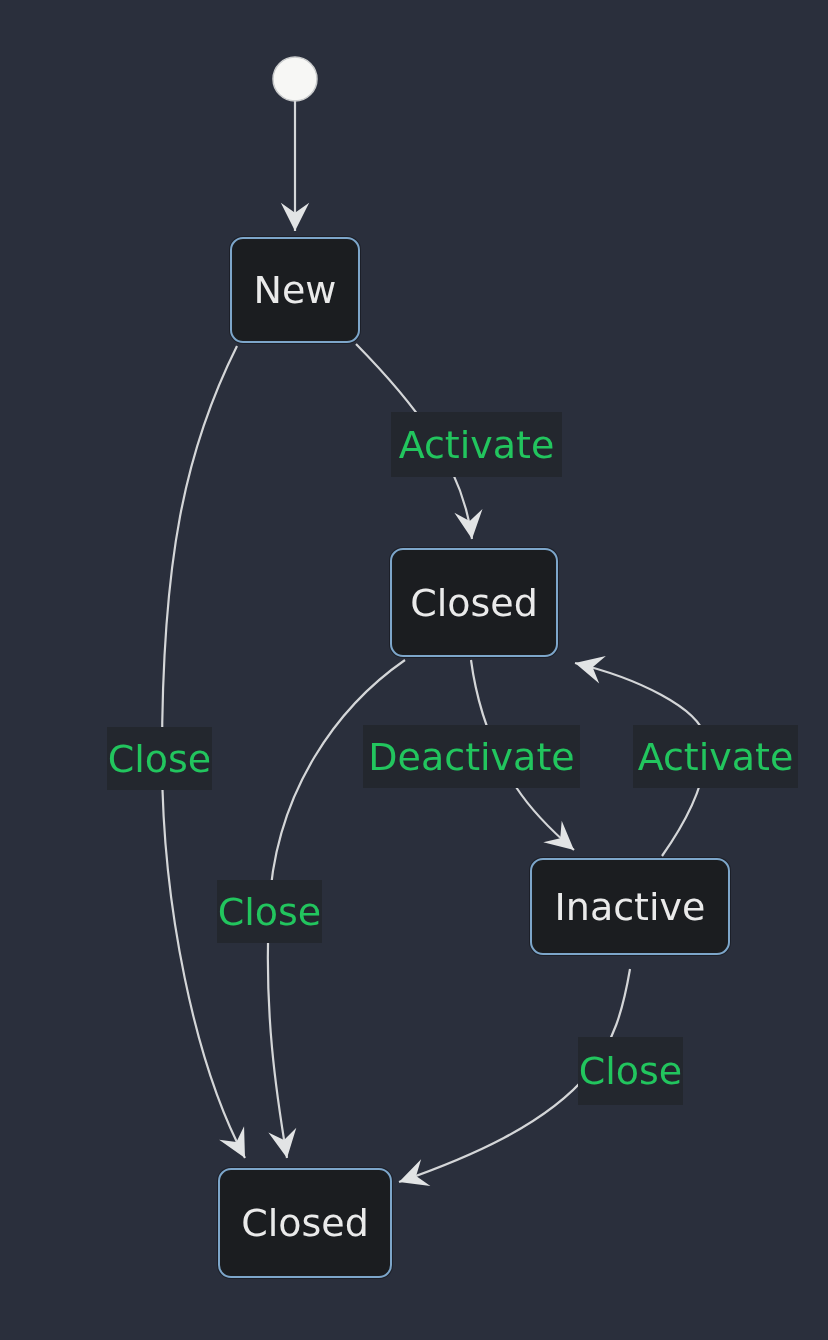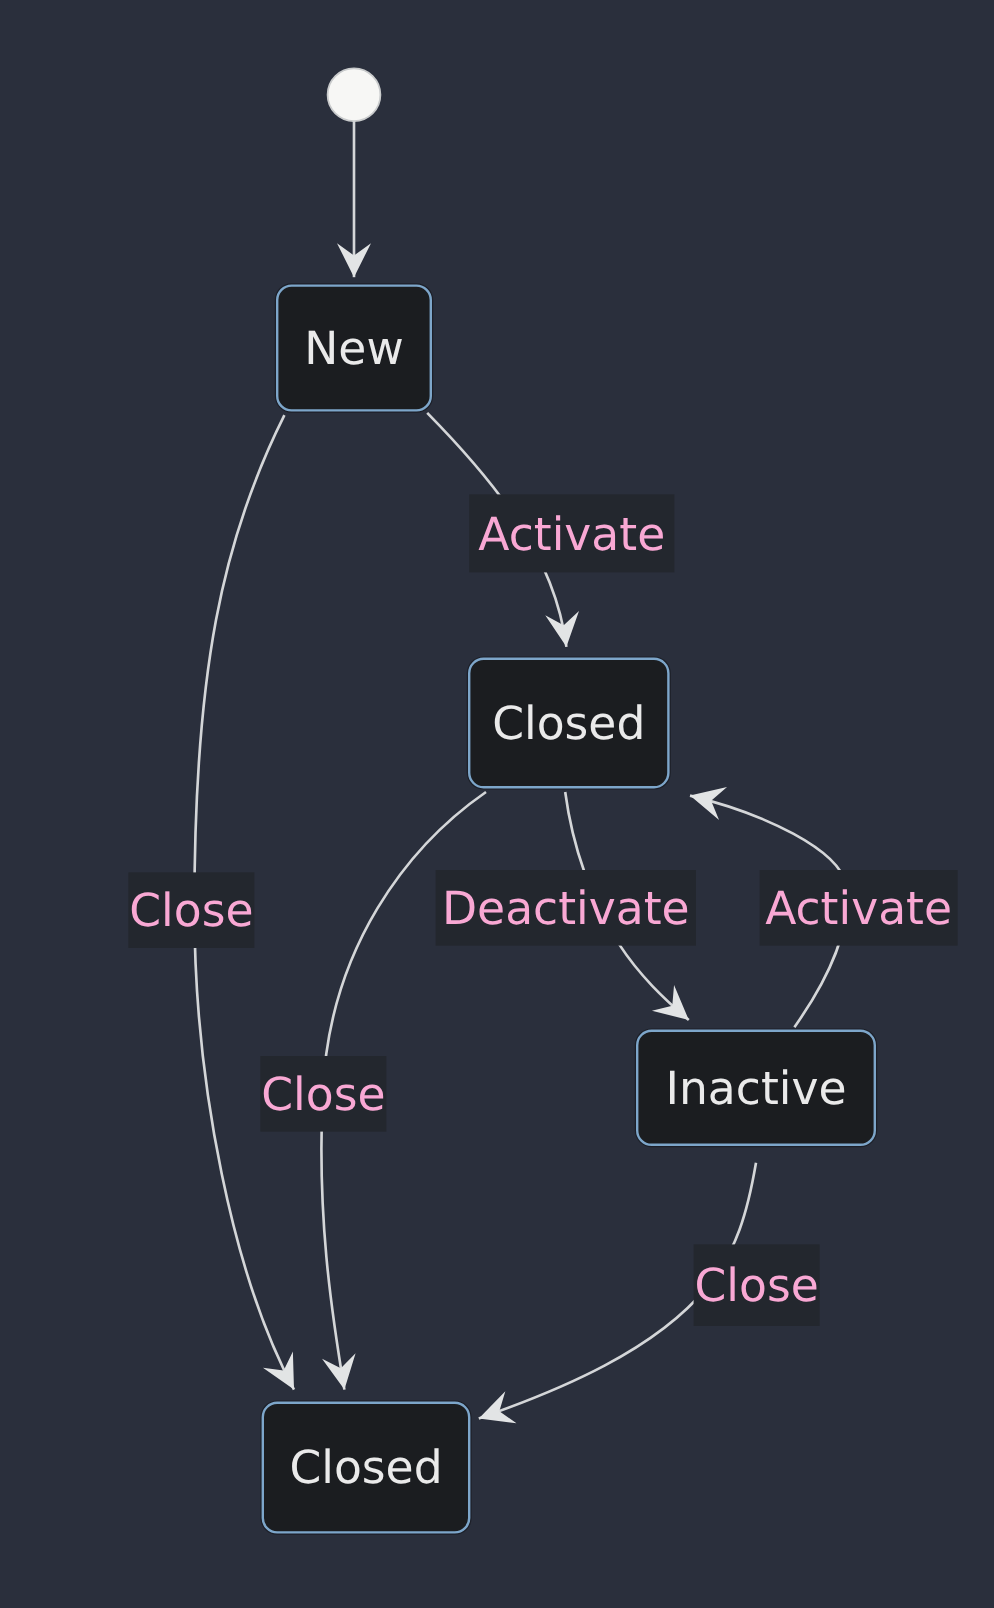--- a/index.html
+++ b/index.html
@@ -26,21 +26,21 @@
     display: flex;
     align-items: center;
     justify-content: center;
     font-size: 38px;
     box-sizing: border-box;
     box-shadow: 0 0 0 1px rgba(20,22,26,0.6);
   }
   .edge-label {
     position: absolute;
     background: #23272e;
-    color: #f9a8d4;
+    color: #22c55e;
     font-size: 38px;
     line-height: 1;
     display: flex;
     align-items: center;
     justify-content: center;
     box-sizing: border-box;
   }
 </style>
 </head>
 <body>

